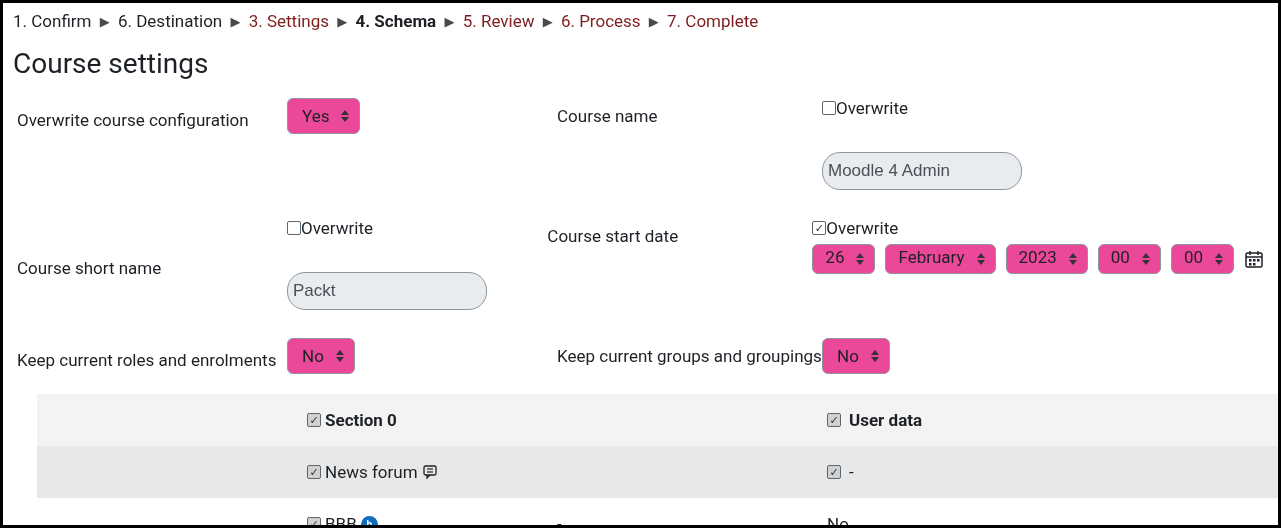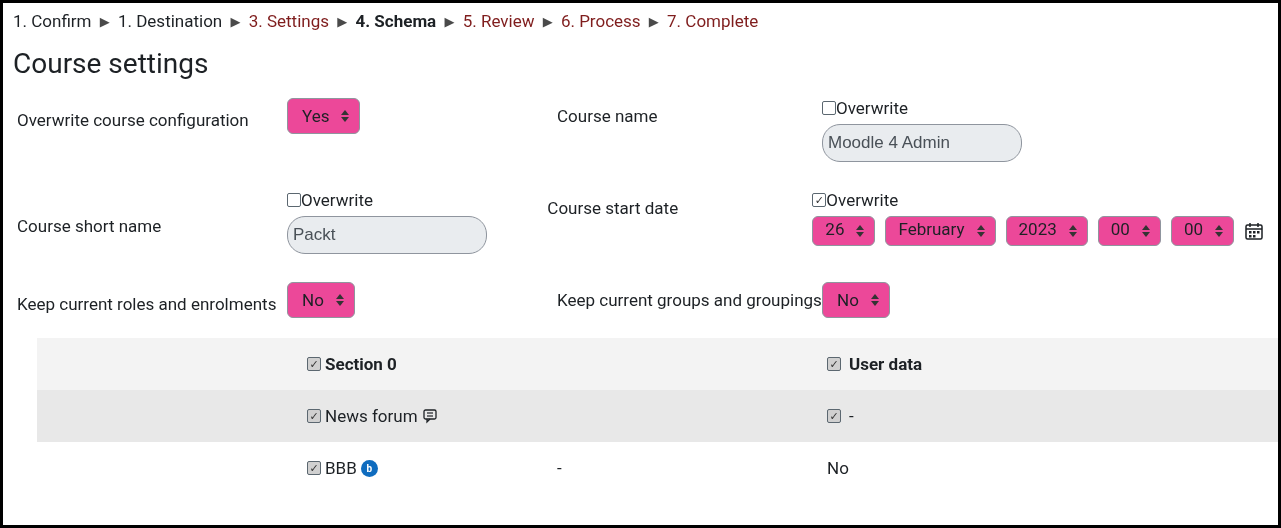--- a/index.html
+++ b/index.html
@@ -79,20 +79,21 @@
     .checkbox.checked::after { content: "✓"; line-height: 1; }
     .checkbox-label { font-size: 17px; }
     .text-input {
       border: 1px solid #8f959e;
       border-radius: 18px;
       padding: 8px 5px;
       font-size: 17px;
       background: #e9ecef;
       color: #495057;
       width: 200px;
+      margin-top: 28px;
     }
     .text-input.wide { width: 200px; }
     .date-row { display: flex; gap: 10px; align-items: center; flex-wrap: nowrap; }
     .cal-icon svg { display: block; }
     
     .sections { margin-top: 0; }
     .sections-row {
       display: flex;
       width: 100%;
     }
@@ -127,21 +128,21 @@
       background:#0f6cbf; color:#fff; font-size:10px; font-weight:700;
     }
     .plain-text { font-size: 17px; }
   </style>
 </head>
 <body>
 
 <div class="breadcrumb">
   <span class="done">1. Confirm</span>
   <span class="sep">▶</span>
-  <span class="done">1. Destination</span>
+  <span class="done">6. Destination</span>
   <span class="sep">▶</span>
   <span>3. Settings</span>
   <span class="sep">▶</span>
   <span class="current">4. Schema</span>
   <span class="sep">▶</span>
   <span>5. Review</span>
   <span class="sep">▶</span>
   <span>6. Process</span>
   <span class="sep">▶</span>
   <span>7. Complete</span>

